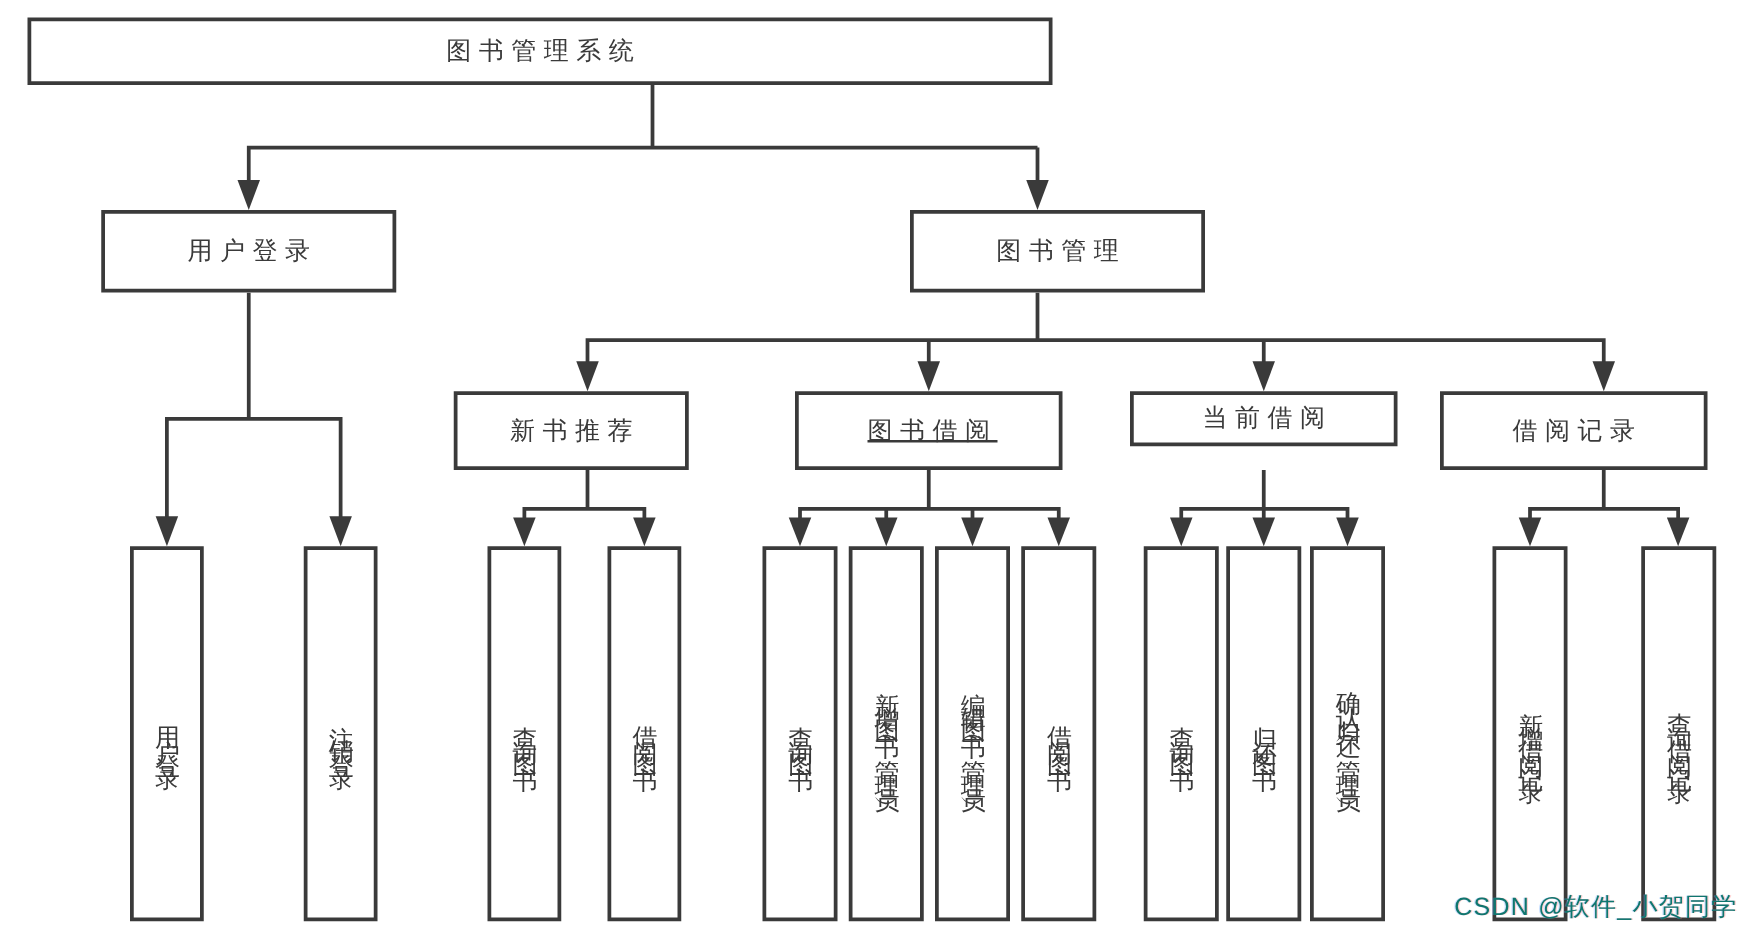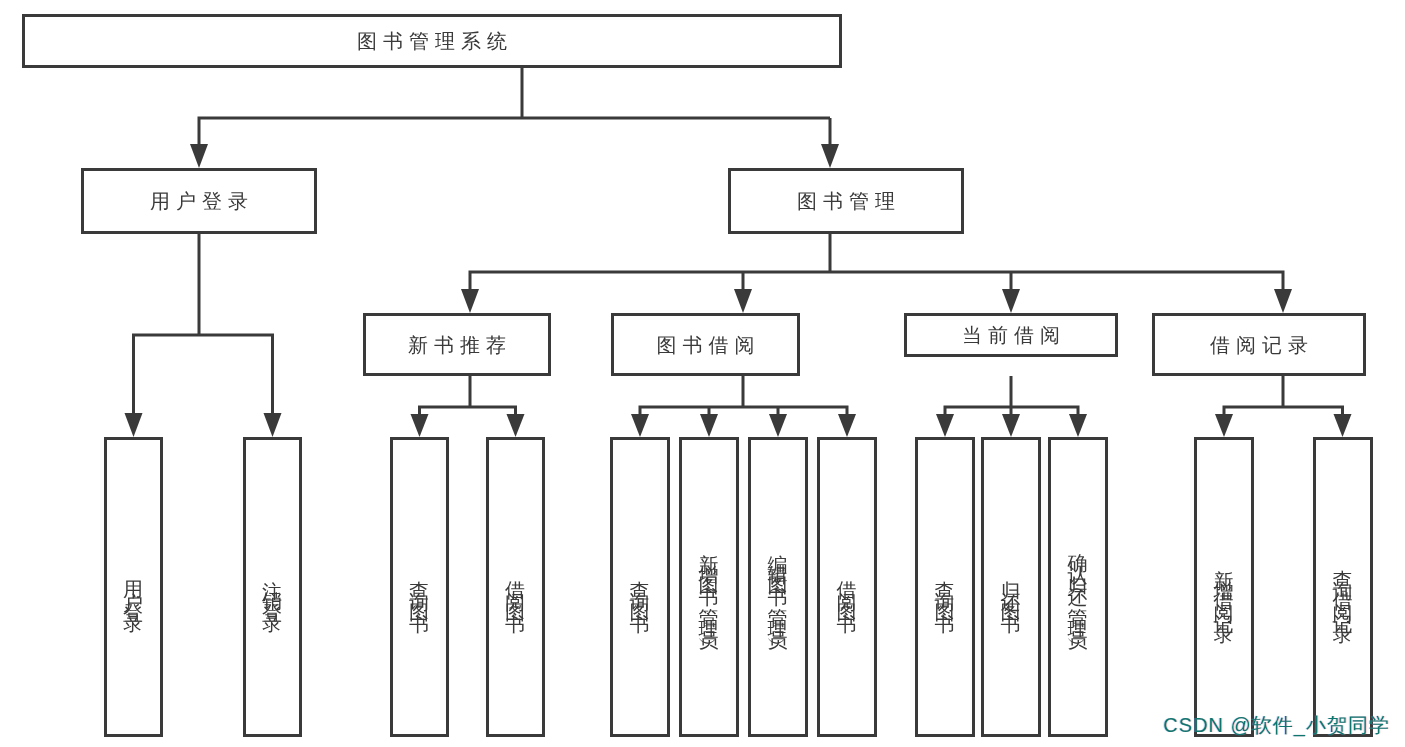--- a/index.html
+++ b/index.html
@@ -121,21 +121,21 @@
   <div class="node" style="left:81px; top:168px; width:236px; height:66px;">
     <span class="lbl">用户登录</span>
   </div>
   <div class="node" style="left:712px; top:168px; width:236px; height:66px;margin-left:16px;">
     <span class="lbl">图书管理</span>
   </div>
 
   <div class="node" style="left:363px; top:313px; width:188px; height:63px;">
     <span class="lbl">新书推荐</span>
   </div>
-  <div class="node" style="left:611px; top:313px; width:189px; height:63px;">
+  <div class="node" style="left:636px; top:313px; width:214px; height:63px;text-decoration:underline;">
     <span class="lbl">图书借阅</span>
   </div>
   <div class="node" style="left:904px; top:313px; width:214px; height:44px;">
     <span class="lbl">当前借阅</span>
   </div>
   <div class="node" style="left:1152px; top:313px; width:214px; height:63px;">
     <span class="lbl">借阅记录</span>
   </div>
 
   <div class="node v" style="left:104px; top:437px; width:59px; height:300px;">

